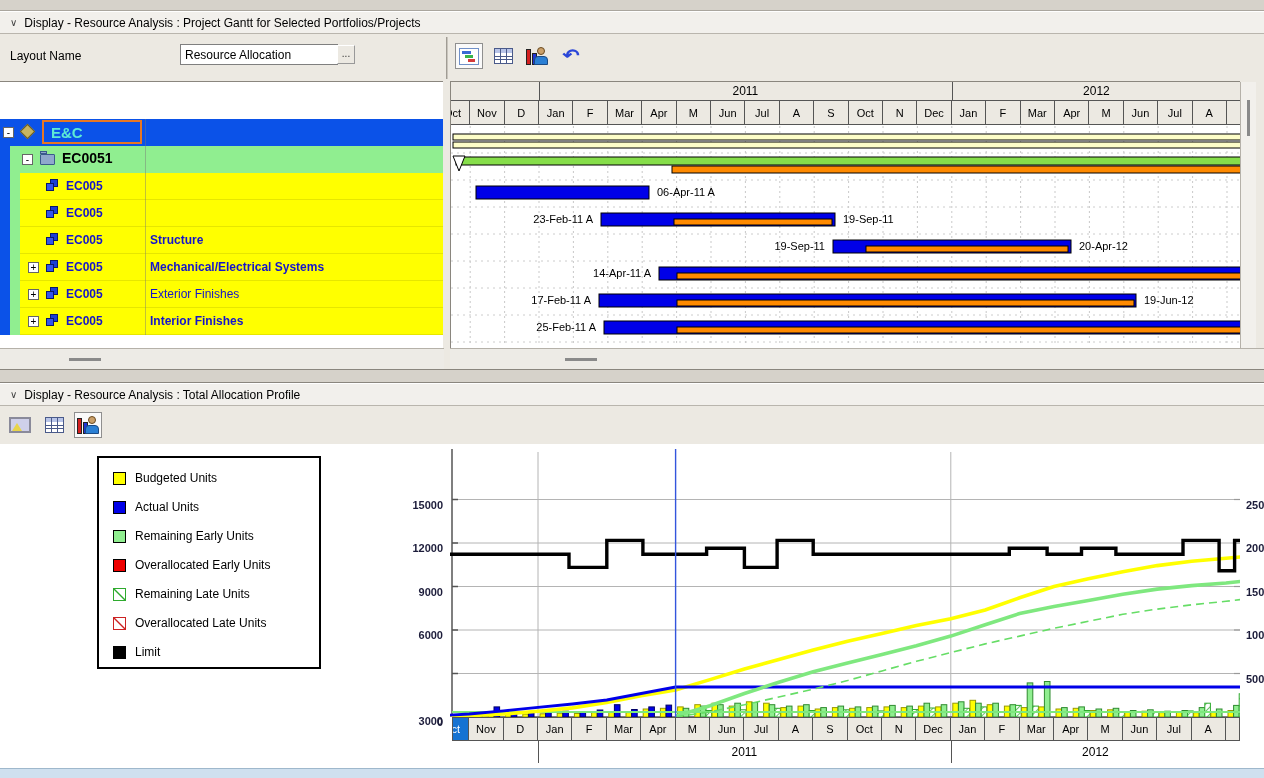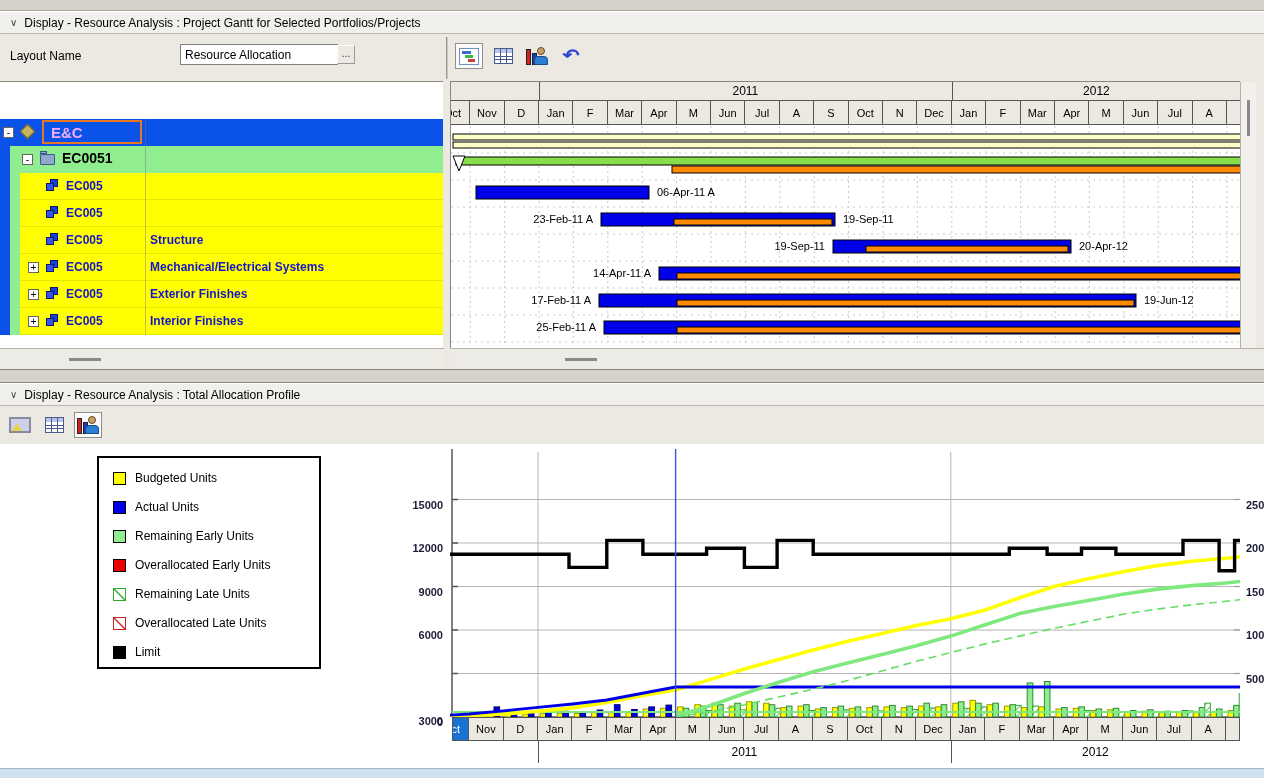--- a/index.html
+++ b/index.html
@@ -112,21 +112,21 @@
     <div class="tool-btn" style="left:557px; top:8px;">
       <span class="icon-undo">↶</span>
     </div>
   </div>
 
   <div id="wbs-table">
     <div id="wbs-rows">
         <div style="position: absolute; left: 0px; top: 0px; width: 443px; height: 27px; background: rgb(11, 82, 232);">
           <div class="exp-box" style="left: 3px; top: 7.5px;">-</div>
           <div style="position: absolute; left: 22px; top: 7px; width: 11px; height: 11px; background: rgb(200, 181, 96); border: 1px solid rgb(107, 93, 32); transform: rotate(45deg);"></div>
-          <div style="position: absolute; left: 42px; top: 1px; width: 100px; height: 24px; border: 2px solid rgb(232, 119, 34); color: #f0abfc; font-weight: bold; font-size: 15px; line-height: 21px; padding-left: 7px;">E&amp;C</div>
+          <div style="position: absolute; left: 42px; top: 1px; width: 100px; height: 24px; border: 2px solid rgb(232, 119, 34); color: #5eead4; font-weight: bold; font-size: 15px; line-height: 21px; padding-left: 7px;">E&amp;C</div>
           <div style="position: absolute; left: 145px; top: 0px; width: 1px; height: 27px; background: rgba(120, 120, 120, 0.45);"></div>
         </div>
         <div style="position: absolute; left: 0px; top: 27px; width: 443px; height: 27px;">
           <div style="position: absolute; left: 0px; top: 0px; width: 10px; height: 27px; background: rgb(11, 82, 232);"></div>
           <div style="position: absolute; left: 10px; top: 0px; right: 0px; height: 27px; background: rgb(144, 238, 144);"></div>
           <div class="exp-box" style="left: 22px; top: 7.5px;">-</div>
           <div style="position: absolute; left: 40px; top: 8px; width: 15px; height: 11px; background: rgb(143, 168, 204); border: 1px solid rgb(58, 90, 140); border-radius: 1px;">
             <div style="position: absolute; left: -1px; top: -4px; width: 7px; height: 3px; background: rgb(143, 168, 204); border: 1px solid rgb(58, 90, 140);"></div>
           </div>
           <div style="position: absolute; left: 62px; top: 4px; width: 83px; color: rgb(0, 0, 0); font-weight: bold; font-size: 14px; white-space: nowrap; overflow: hidden;">EC0051</div>
@@ -182,21 +182,21 @@
         <div style="position: absolute; left: 0px; top: 162px; width: 443px; height: 27px;">
           <div style="position: absolute; left: 0px; top: 0px; width: 10px; height: 27px; background: rgb(11, 82, 232);"></div>
           <div style="position: absolute; left: 10px; top: 0px; width: 10px; height: 27px; background: rgb(144, 238, 144);"></div>
           <div style="position: absolute; left: 20px; top: 0px; right: 0px; height: 27px; background: rgb(255, 255, 0); border-bottom: 1px solid rgb(230, 230, 0);"></div>
           <div class="exp-box" style="left: 28px; top: 7.5px;">+</div>
           <div style="position: absolute; left: 46px; top: 6px; width: 14px; height: 14px;">
             <div style="position: absolute; left: 4px; top: 0px; width: 8px; height: 8px; background: rgb(26, 63, 212); border: 1px solid rgb(10, 26, 106);"></div>
             <div style="position: absolute; left: 0px; top: 4px; width: 8px; height: 8px; background: rgb(51, 85, 238); border: 1px solid rgb(10, 26, 106);"></div>
           </div>
           <div style="position: absolute; left: 66px; top: 6px; width: 75px; color: rgb(20, 20, 204); font-weight: bold; font-size: 12px; white-space: nowrap; overflow: hidden;">EC005</div>
-          <div style="position: absolute; left: 150px; top: 6px; right: 2px; color: rgb(20, 20, 204); font-weight: bold; font-size: 12px; white-space: nowrap; overflow: hidden;">Exterior Finishes</div>
+          <div style="position: absolute; left: 150px; top: 6px; right: 2px; color: rgb(20, 20, 204); font-weight: normal; font-size: 12px; white-space: nowrap; overflow: hidden;">Exterior Finishes</div>
           <div style="position: absolute; left: 145px; top: 0px; width: 1px; height: 27px; background: rgba(120, 120, 120, 0.45);"></div>
         </div>
         <div style="position: absolute; left: 0px; top: 189px; width: 443px; height: 27px;">
           <div style="position: absolute; left: 0px; top: 0px; width: 10px; height: 27px; background: rgb(11, 82, 232);"></div>
           <div style="position: absolute; left: 10px; top: 0px; width: 10px; height: 27px; background: rgb(144, 238, 144);"></div>
           <div style="position: absolute; left: 20px; top: 0px; right: 0px; height: 27px; background: rgb(255, 255, 0); border-bottom: 1px solid rgb(230, 230, 0);"></div>
           <div class="exp-box" style="left: 28px; top: 7.5px;">+</div>
           <div style="position: absolute; left: 46px; top: 6px; width: 14px; height: 14px;">
             <div style="position: absolute; left: 4px; top: 0px; width: 8px; height: 8px; background: rgb(26, 63, 212); border: 1px solid rgb(10, 26, 106);"></div>
             <div style="position: absolute; left: 0px; top: 4px; width: 8px; height: 8px; background: rgb(51, 85, 238); border: 1px solid rgb(10, 26, 106);"></div>

